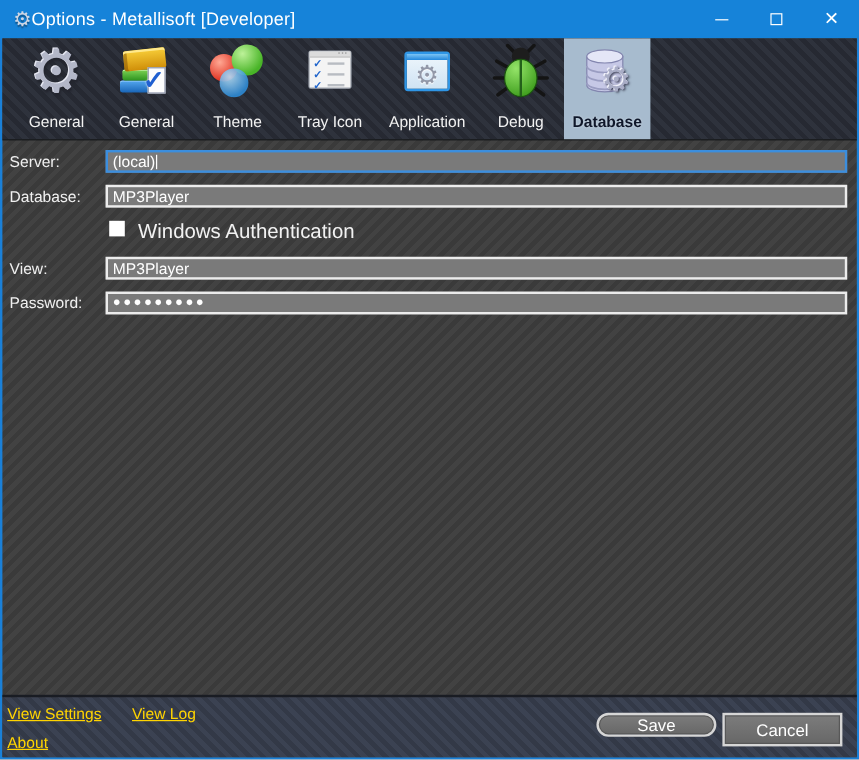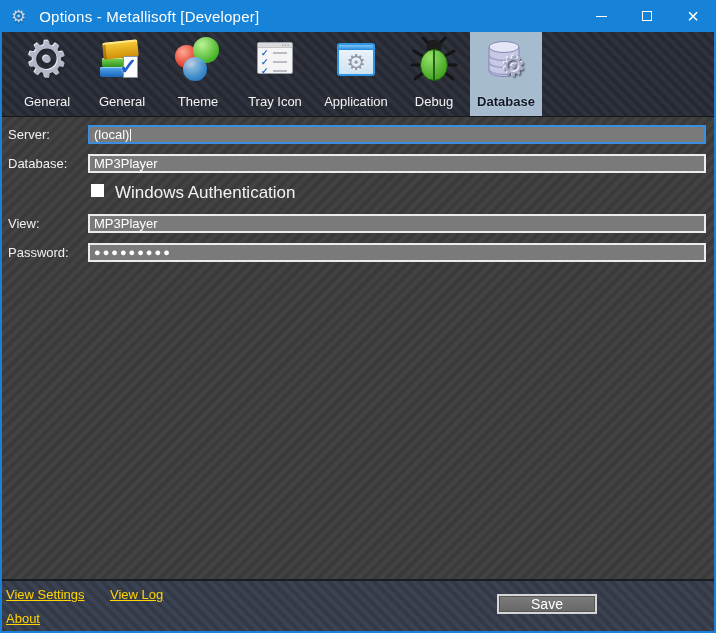--- a/index.html
+++ b/index.html
@@ -17,21 +17,21 @@
   #titlebar {
     position:absolute; left:0; top:0; width:716px; height:32px;
     background:#1683d9;
     display:flex; align-items:center;
     color:#fff;
   }
   .titlebar-gear {
     margin-left:11px; font-size:17px; line-height:17px; color:#cfd6e4;
     text-shadow: 0 1px 1px rgba(0,0,0,.35);
   }
-  .titlebar-title { margin-left:13px; font-size:15px; color:#ffffff; letter-spacing:.2px; }
+  .titlebar-title { font-size:15px; color:#ffffff; letter-spacing:.2px; }
   #window-controls { position:absolute; right:0; top:0; height:32px; display:flex; }
   .win-btn { width:46px; height:32px; display:flex; align-items:center; justify-content:center; cursor:pointer; }
   .glyph-min { width:11px; height:1px; background:#fff; }
   .glyph-max { width:10px; height:10px; border:1px solid #fff; }
   .glyph-close { font-size:20px; line-height:20px; color:#fff; font-weight:400; }
 
   
   #toolbar {
     position:absolute; left:2px; top:32px; width:712px; height:85px;
     background: repeating-linear-gradient(45deg, #262932 0 4px, #2e323c 4px 8px);
@@ -109,21 +109,21 @@
   
   #footer {
     position:absolute; left:2px; top:579px; width:712px; height:52px;
     background: repeating-linear-gradient(45deg, #333947 0 4px, #3b4252 4px 8px);
     border-top:2px solid #191c23;
   }
   .footer-link { position:absolute; font-size:13px; color:#ffd400; text-decoration:underline; cursor:pointer; white-space:nowrap; }
   #link-view-settings { left:4px; top:6px; }
   #link-view-log { left:108px; top:6px; }
   #link-about { left:4px; top:30px; }
-  #save-button   { position:absolute; left:495px; top:13px; width:100px; height:20px; }
+  #save-button   { position:absolute; left:495px; top:13px; width:100px; height:20px;border-radius:11px; }
   #cancel-button { position:absolute; left:600px; top:13px; width:100px; height:28px; }
 </style>
 </head>
 <body>
 
 <div id="window">
 
   <div id="titlebar">
     <span class="titlebar-gear">⚙</span>
     <span class="titlebar-title">Options - Metallisoft [Developer]</span>
@@ -259,15 +259,16 @@
 
   <span class="form-label" style="top:245px">Password:</span>
   <div class="field field-password" style="top:243px"><span>●●●●●●●●●</span></div>
 
 
   <div id="footer">
     <span id="link-view-settings" class="footer-link">View Settings</span>
     <span id="link-view-log" class="footer-link">View Log</span>
     <span id="link-about" class="footer-link">About</span>
     <div id="save-button" class="btn-gray">Save</div>
+    <div id="cancel-button" class="btn-gray">Cancel</div>
   </div>
 
 </div>
 
 </body></html>

